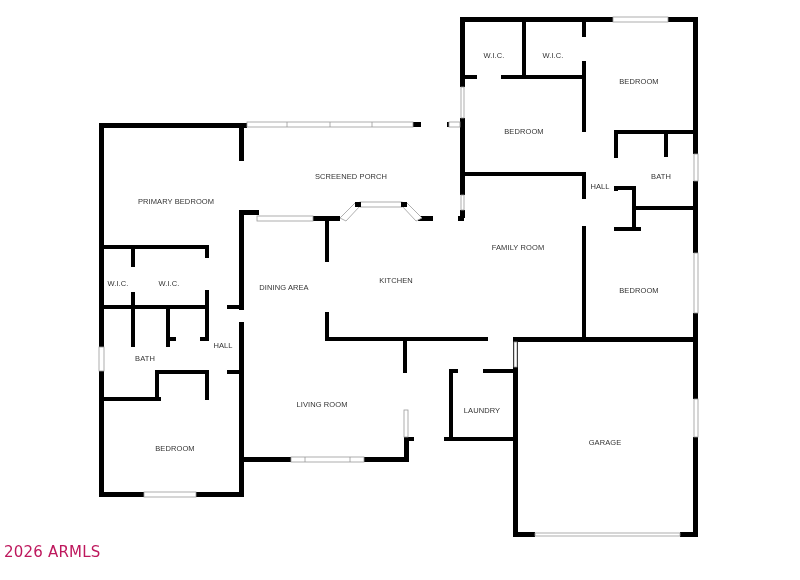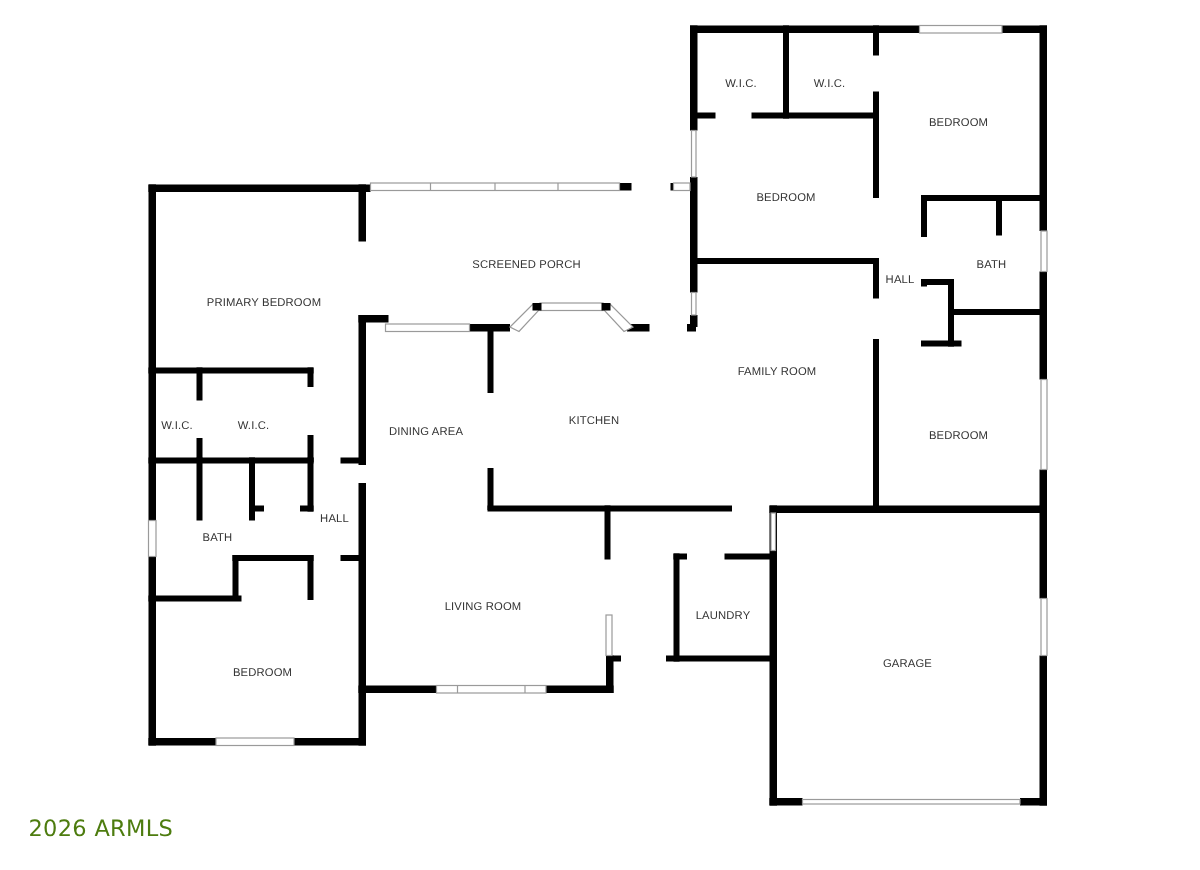--- a/index.html
+++ b/index.html
@@ -1,21 +1,21 @@
 <!DOCTYPE html>
 <html><head>
 <meta charset="utf-8">
 <style>
   html, body { margin: 0; padding: 0; background: #ffffff; }
   body { width: 800px; height: 580px; position: relative; overflow: hidden; font-family: "Liberation Sans", sans-serif; }
   #plan { position: absolute; left: 0; top: 0; }
   .wall { fill: #000000; }
   .win { fill: #ffffff; stroke: #9a9a9a; stroke-width: 0.8; }
   .label { font-family: "Liberation Sans", sans-serif; font-size: 7.5px; fill: #333333; text-anchor: middle; dominant-baseline: middle; letter-spacing: 0.1px; }
-  .watermark { position: absolute; left: 19px; top: 543px; font-family: "DejaVu Sans", sans-serif; font-size: 15px; color: #4d7c0f; letter-spacing: 0.2px; }
+  .watermark { position: absolute; left: 4px; top: 543px; font-family: "DejaVu Sans", sans-serif; font-size: 15px; color: #be185d; letter-spacing: 0.2px; }
 </style>
 </head>
 <body>
 
 <svg id="plan" width="800" height="580" viewBox="0 0 800 580" xmlns="http://www.w3.org/2000/svg">
   <g>
 
     <rect class="wall" x="99" y="123" width="148" height="5"></rect>
     <rect class="wall" x="99" y="123" width="5" height="374"></rect>
     <rect class="wall" x="99" y="492" width="145" height="5"></rect>

